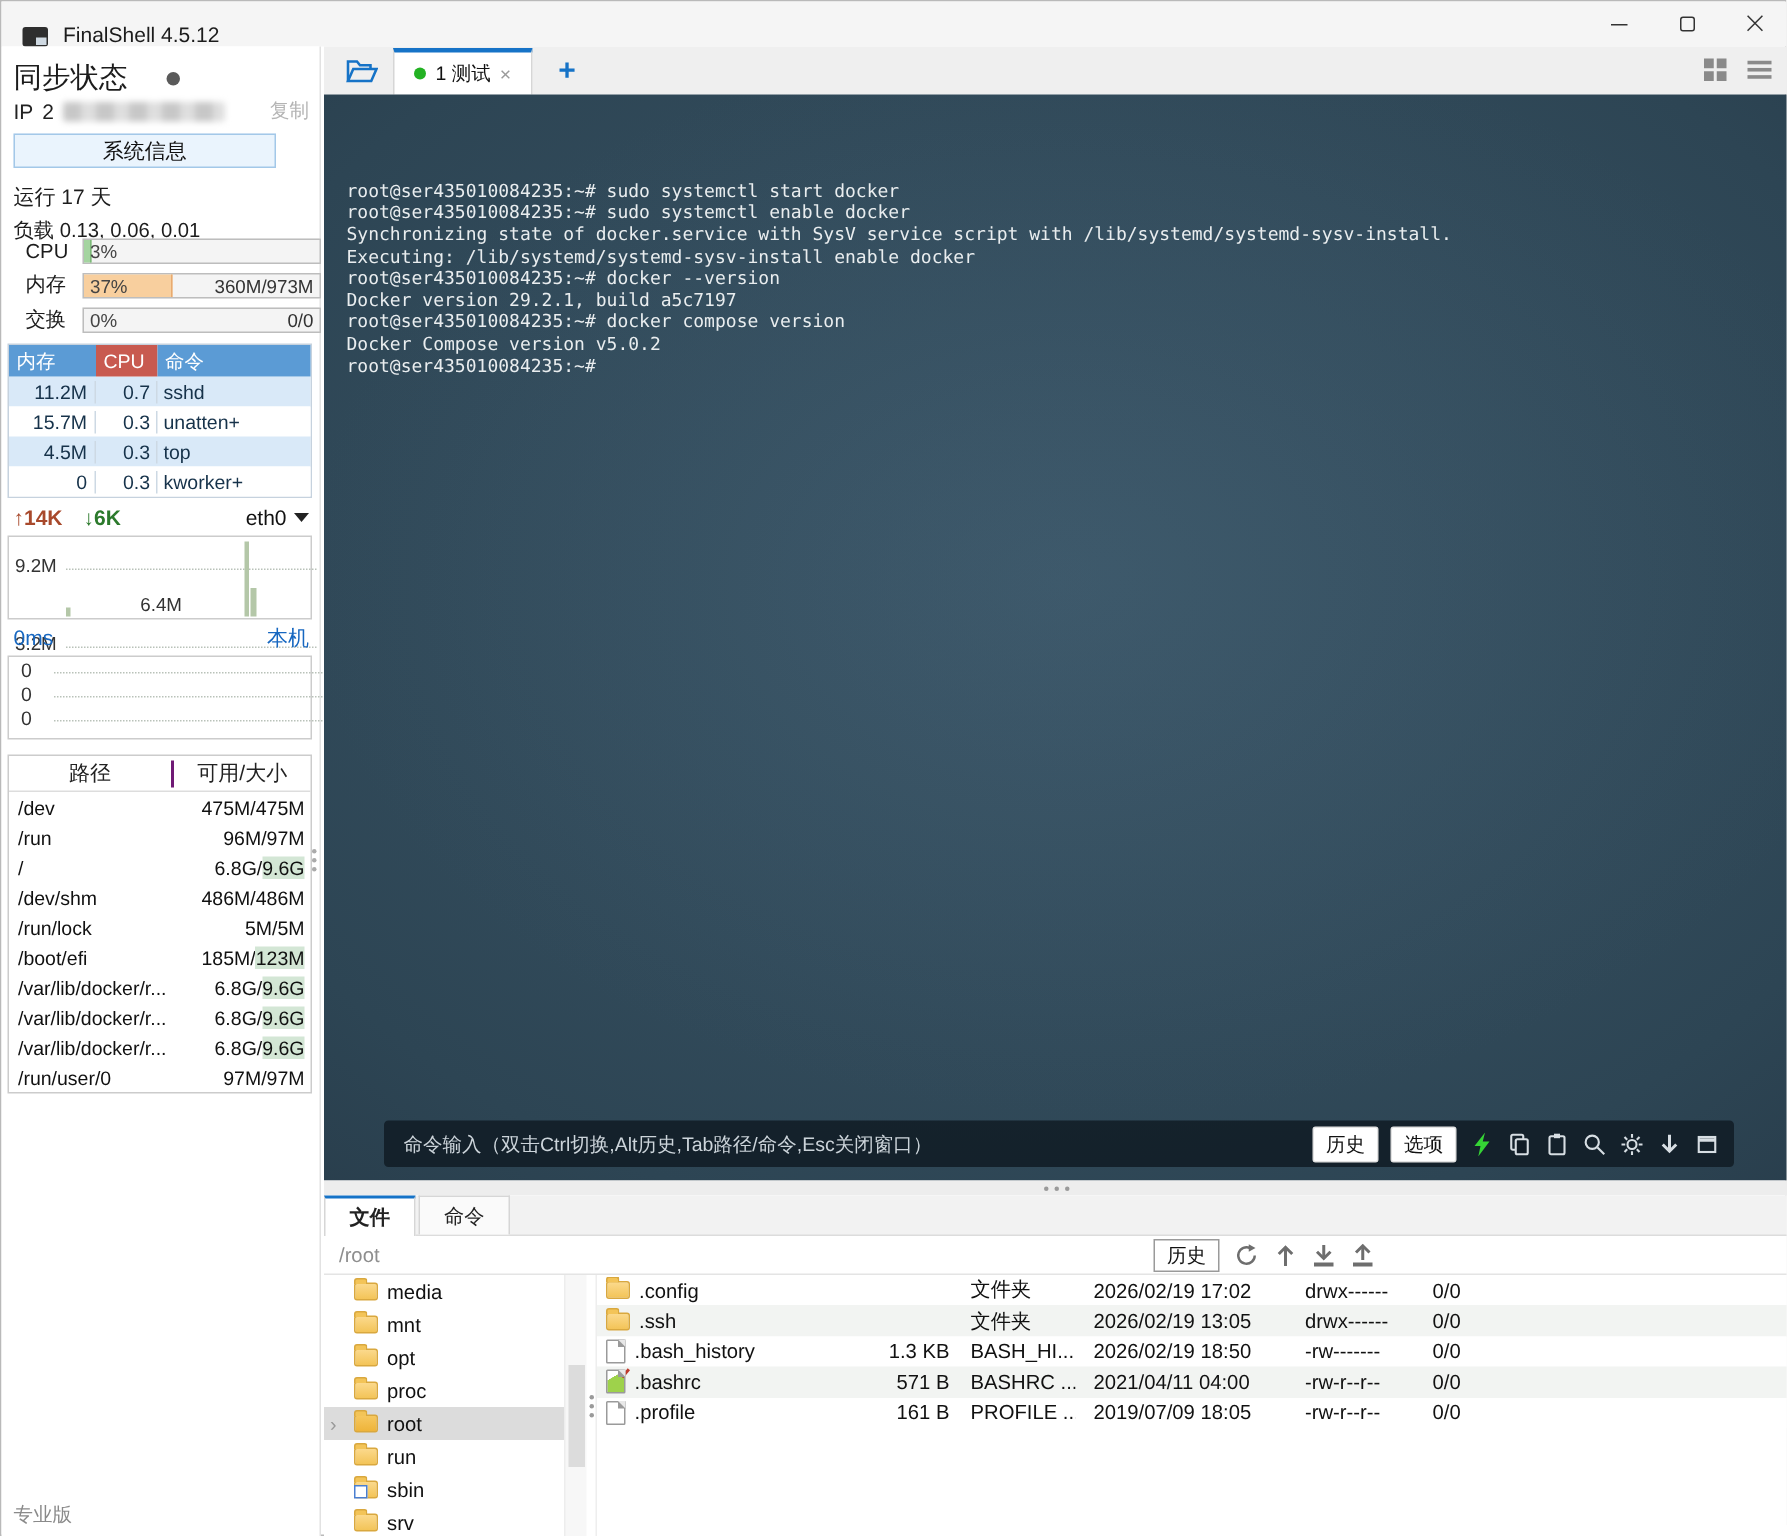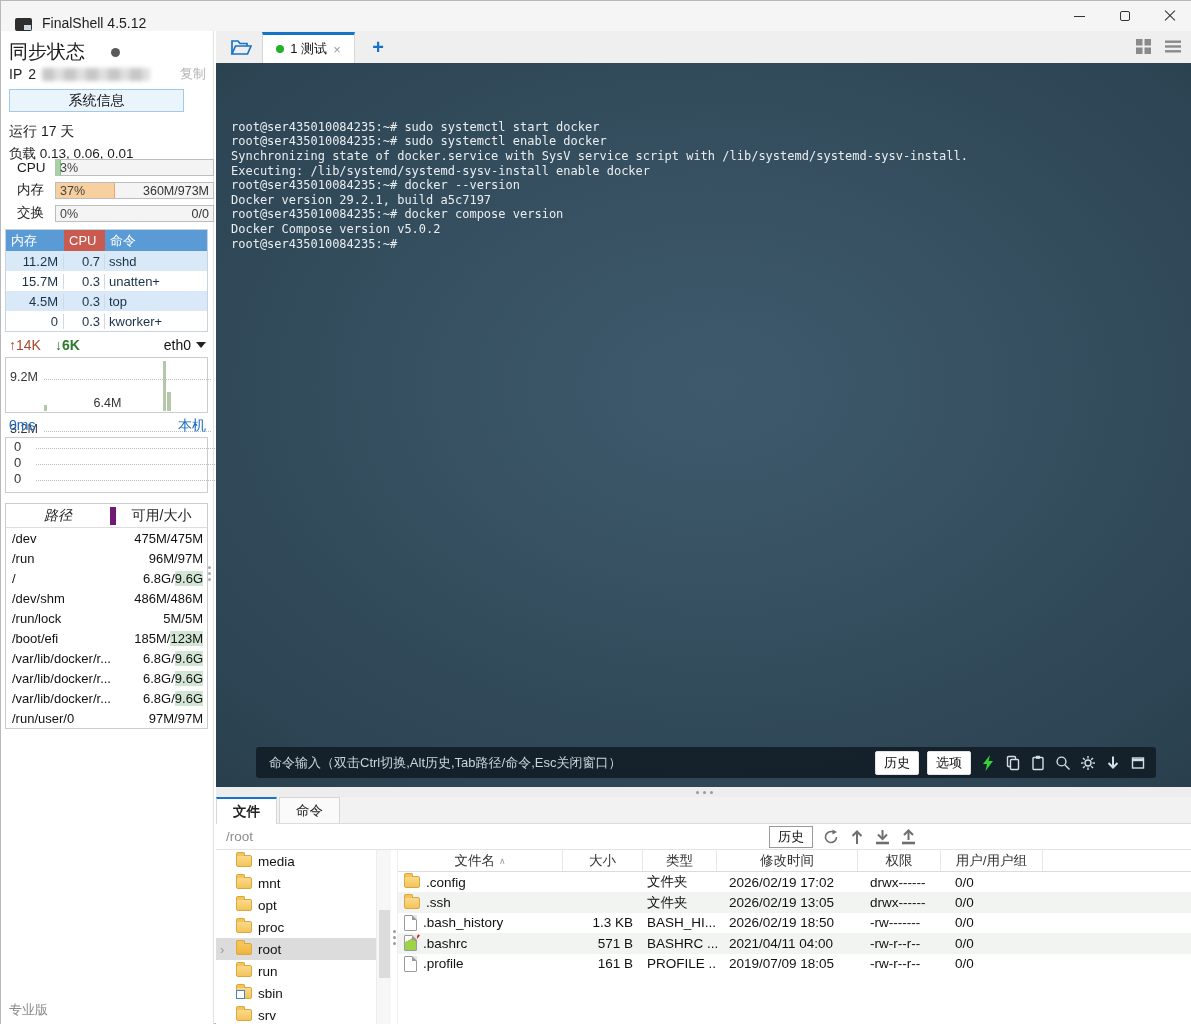--- a/index.html
+++ b/index.html
@@ -46,39 +46,39 @@
   .ph-mem { width:58px; background:#5b9bd5; }
   .ph-cpu { width:41px; background:#c85a50; }
   .ph-cmd { flex:1; background:#5b9bd5; }
   .proc-row { display:flex; height:20px; font-size:13px; color:#16324a; align-items:center; background:#fff; }
   .proc-rows div.proc-row:nth-of-type(odd) { background:#d9e9f8; }
   .pc-mem { width:58px; text-align:right; padding-right:5px; border-right:1px solid #cdd9e4; }
   .pc-cpu { width:41px; text-align:right; padding-right:4px; border-right:1px solid #cdd9e4; }
   .pc-cmd { flex:1; padding-left:4px; }
 
   .net-labels { left:8px; top:306px; width:197px; display:flex; align-items:center; font-size:14px; }
-  .net-up { color:#a8492c; font-weight:normal; }
+  .net-up { color:#a8492c; font-weight:bold; }
   .net-down { color:#2c7a2c; font-weight:bold; margin-left:14px; }
   .net-if { margin-left:auto; color:#111; display:flex; align-items:center; gap:5px; }
   .caret-down { width:0; height:0; border-left:5px solid transparent; border-right:5px solid transparent; border-top:6px solid #222; }
   .spark-box { left:4px; width:203px; border:1px solid #ccc; background:#fff; position:absolute; }
   .net-box { top:326px; height:56px; }
   .grid-line { position:absolute; left:4px; right:2px; display:flex; align-items:center; height:14px;margin-top:12px; }
   .grid-line .gl-label { font-size:12.5px; color:#333; width:34px; }
   .gl-dots { flex:1; border-top:1px dotted #b9c2b9; margin-top:5px; }
   .spike { position:absolute; bottom:1px; background:#b4c7a8; }
   .ping-labels { left:8px; top:386px; width:197px; display:flex; font-size:14px; color:#1767c0; }
   .ping-host { margin-left:auto; }
   .ping-box { top:406px; height:56px; }
   .ping-line { position:absolute; left:8px; right:4px; display:flex; align-items:center; height:16px; }
   .ping-line .gl-label { width:22px; font-size:13px; color:#333; }
 
   .disk-table { left:4px; top:472px; width:203px; border:1px solid #ccc; background:#fff; }
   .disk-head { display:flex; height:24px; border-bottom:1px solid #ddd; font-size:14px; color:#222; align-items:center; }
-  .dh-path { width:110px; text-align:center; border-right:6px solid #701a75;font-style:italic; }
+  .dh-path { width:110px; text-align:center; border-right:2px solid #701a75; }
   .dh-size { flex:1; text-align:center; }
   .disk-row { display:flex; height:20px; align-items:center; font-size:13px; color:#111; }
   .dr-path { width:106px; padding-left:6px; white-space:nowrap; overflow:hidden; }
   .dr-val { flex:1; text-align:right; padding-right:4px; white-space:nowrap; }
   .dr-total[data-hl="true"] { background:#d3e6d5; }
   .side-grip { left:206px; top:535px; width:5px; display:flex; flex-direction:column; gap:3px; align-items:center; }
   .side-grip i { width:3px; height:3px; border-radius:50%; background:#aaa; }
   .edition { left:8px; top:970px; font-size:13px; color:#8a8a8a; }
 
   
@@ -572,32 +572,20 @@
         <div class="tree-scroll">
             <div class="tree-thumb"></div>
           </div>
         <div class="v-grip">
             <i></i>
             <i></i>
             <i></i>
           </div>
 
         <div class="ftable">
-          <div class="f-head">
-            <div class="col-name">
-                <span>文件名</span>
-                <span class="sort-asc">∧</span>
-              </div>
-            <div class="col-size">大小</div>
-            <div class="col-type">类型</div>
-            <div class="col-time">修改时间</div>
-            <div class="col-perm">权限</div>
-            <div class="col-owner">用户/用户组</div>
-            <div class="col-fill"></div>
-          </div>
           <div class="f-rows">
 
               <div class="f-row" data-kind="folder">
                 <span class="fr-name">
                   <span class="ic-folder" style="display:none"></span>
 
                   <span>.config</span>
                 </span>
                 <span class="fr-size"></span>
                 <span class="fr-type">文件夹</span>

